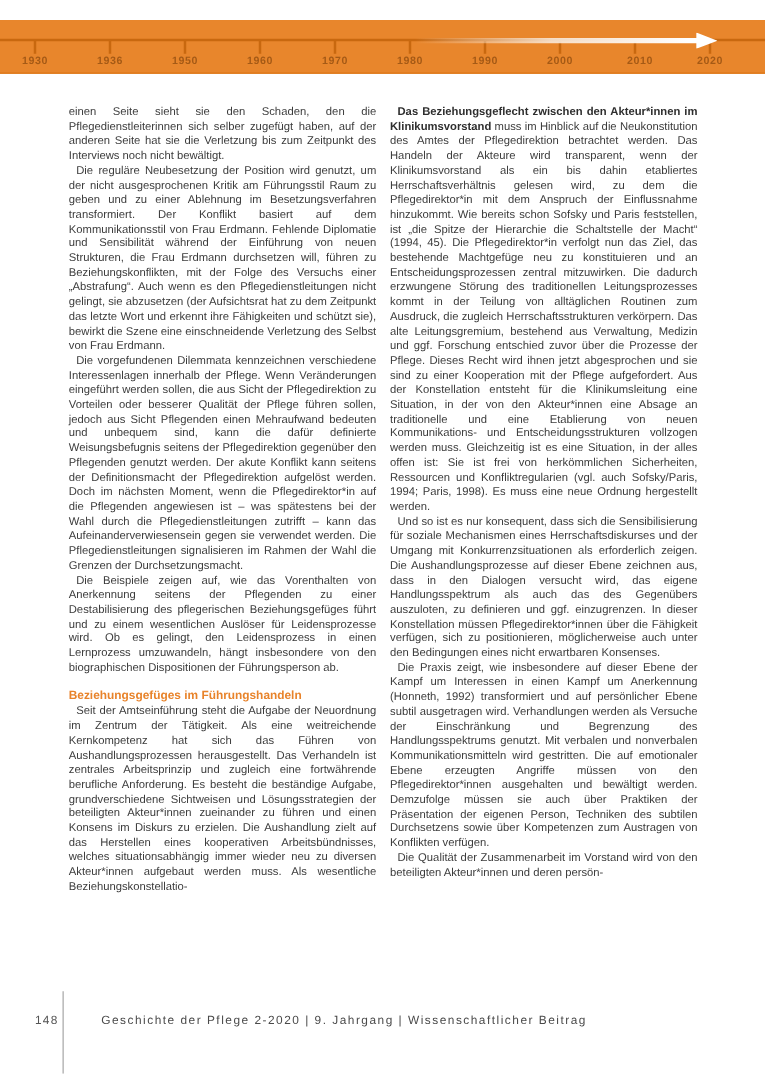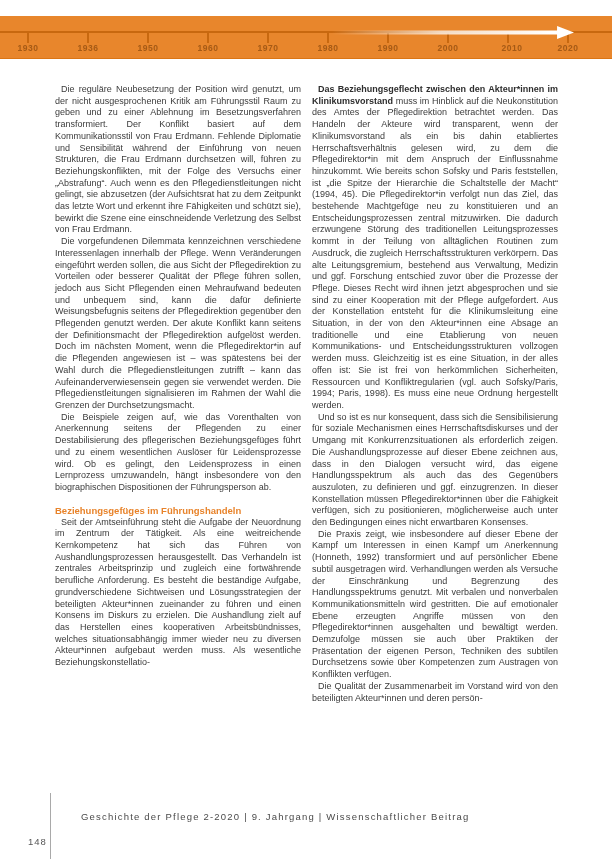--- a/index.html
+++ b/index.html
@@ -61,21 +61,21 @@
   .section-heading {
     margin: 11px 0 0 0;
     font-size: 9.5px; line-height: 12px;
     font-weight: bold;
     color: #E8832A;
   }
   .lead-bold { font-weight: bold; color: #2e2e2e; }
 
   
   .footer-num {
-    position: absolute; left: 28px; top: 836px;
+    position: absolute; left: 28px; top: 811px;
     font-size: 9.5px; color: #555;
     letter-spacing: 1px;
   }
   .footer-rule {
     position: absolute; left: 50px; top: 793px;
     width: 1px; height: 66px;
     background: #a9a9a9;
   }
   .footer-text {
     position: absolute; left: 81px; top: 811px;
@@ -113,20 +113,21 @@
     <span class="year" style="left:306px">1980</span>
     <span class="year" style="left:366px">1990</span>
     <span class="year" style="left:426px">2000</span>
     <span class="year" style="left:490px">2010</span>
     <span class="year" style="left:546px">2020</span>
   </div>
 
   <div class="columns">
 
     <div class="col">
+      <p class="cont">einen Seite sieht sie den Schaden, den die Pflegedienstleiterinnen sich selber zugefügt haben, auf der anderen Seite hat sie die Verletzung bis zum Zeitpunkt des Interviews noch nicht bewältigt.</p>
       <p class="gap">Die reguläre Neubesetzung der Position wird genutzt, um der nicht ausgesprochenen Kritik am Führungsstil Raum zu geben und zu einer Ablehnung im Besetzungsverfahren transformiert. Der Konflikt basiert auf dem Kommunikationsstil von Frau Erdmann. Fehlende Diplomatie und Sensibilität während der Einführung von neuen Strukturen, die Frau Erdmann durchsetzen will, führen zu Beziehungskonflikten, mit der Folge des Versuchs einer „Abstrafung“. Auch wenn es den Pflegedienstleitungen nicht gelingt, sie abzusetzen (der Aufsichtsrat hat zu dem Zeitpunkt das letzte Wort und erkennt ihre Fähigkeiten und schützt sie), bewirkt die Szene eine einschneidende Verletzung des Selbst von Frau Erdmann.</p>
       <p class="gap">Die vorgefundenen Dilemmata kennzeichnen verschiedene Interessenlagen innerhalb der Pflege. Wenn Veränderungen eingeführt werden sollen, die aus Sicht der Pflegedirektion zu Vorteilen oder besserer Qualität der Pflege führen sollen, jedoch aus Sicht Pflegenden einen Mehraufwand bedeuten und unbequem sind, kann die dafür definierte Weisungsbefugnis seitens der Pflegedirektion gegenüber den Pflegenden genutzt werden. Der akute Konflikt kann seitens der Definitionsmacht der Pflegedirektion aufgelöst werden. Doch im nächsten Moment, wenn die Pflegedirektor*in auf die Pflegenden angewiesen ist – was spätestens bei der Wahl durch die Pflegedienstleitungen zutrifft – kann das Aufeinanderverwiesensein gegen sie verwendet werden. Die Pflegedienstleitungen signalisieren im Rahmen der Wahl die Grenzen der Durchsetzungsmacht.</p>
       <p class="gap">Die Beispiele zeigen auf, wie das Vorenthalten von Anerkennung seitens der Pflegenden zu einer Destabilisierung des pflegerischen Beziehungsgefüges führt und zu einem wesentlichen Auslöser für Leidensprozesse wird. Ob es gelingt, den Leidensprozess in einen Lernprozess umzuwandeln, hängt insbesondere von den biographischen Dispositionen der Führungsperson ab.</p>
       <h2 class="section-heading">Beziehungsgefüges im Führungshandeln</h2>
       <p>Seit der Amtseinführung steht die Aufgabe der Neuordnung im Zentrum der Tätigkeit. Als eine weitreichende Kernkompetenz hat sich das Führen von Aushandlungsprozessen herausgestellt. Das Verhandeln ist zentrales Arbeitsprinzip und zugleich eine fortwährende berufliche Anforderung. Es besteht die beständige Aufgabe, grundverschiedene Sichtweisen und Lösungsstrategien der beteiligten Akteur*innen zueinander zu führen und einen Konsens im Diskurs zu erzielen. Die Aushandlung zielt auf das Herstellen eines kooperativen Arbeitsbündnisses, welches situationsabhängig immer wieder neu zu diversen Akteur*innen aufgebaut werden muss. Als wesentliche Beziehungskonstellatio-</p>
     </div>
 
     <div class="col">
       <p class="gap"><span class="lead-bold">Das Beziehungsgeflecht zwischen den Akteur*innen im Klinikumsvorstand</span><span> muss im Hinblick auf die Neukonstitution des Amtes der Pflegedirektion betrachtet werden. Das Handeln der Akteure wird transparent, wenn der Klinikumsvorstand als ein bis dahin etabliertes Herrschaftsverhältnis gelesen wird, zu dem die Pflegedirektor*in mit dem Anspruch der Einflussnahme hinzukommt. Wie bereits schon Sofsky und Paris feststellen, ist „die Spitze der Hierarchie die Schaltstelle der Macht“ (1994, 45). Die Pflegedirektor*in verfolgt nun das Ziel, das bestehende Machtgefüge neu zu konstituieren und an Entscheidungsprozessen zentral mitzuwirken. Die dadurch erzwungene Störung des traditionellen Leitungsprozesses kommt in der Teilung von alltäglichen Routinen zum Ausdruck, die zugleich Herrschaftsstrukturen verkörpern. Das alte Leitungsgremium, bestehend aus Verwaltung, Medizin und ggf. Forschung entschied zuvor über die Prozesse der Pflege. Dieses Recht wird ihnen jetzt abgesprochen und sie sind zu einer Kooperation mit der Pflege aufgefordert. Aus der Konstellation entsteht für die Klinikumsleitung eine Situation, in der von den Akteur*innen eine Absage an traditionelle und eine Etablierung von neuen Kommunikations- und Entscheidungsstrukturen vollzogen werden muss. Gleichzeitig ist es eine Situation, in der alles offen ist: Sie ist frei von herkömmlichen Sicherheiten, Ressourcen und Konfliktregularien (vgl. auch Sofsky/Paris, 1994; Paris, 1998). Es muss eine neue Ordnung hergestellt werden.</span></p>
       <p>Und so ist es nur konsequent, dass sich die Sensibilisierung für soziale Mechanismen eines Herrschaftsdiskurses und der Umgang mit Konkurrenzsituationen als erforderlich zeigen. Die Aushandlungsprozesse auf dieser Ebene zeichnen aus, dass in den Dialogen versucht wird, das eigene Handlungsspektrum als auch das des Gegenübers auszuloten, zu definieren und ggf. einzugrenzen. In dieser Konstellation müssen Pflegedirektor*innen über die Fähigkeit verfügen, sich zu positionieren, möglicherweise auch unter den Bedingungen eines nicht erwartbaren Konsenses.</p>

